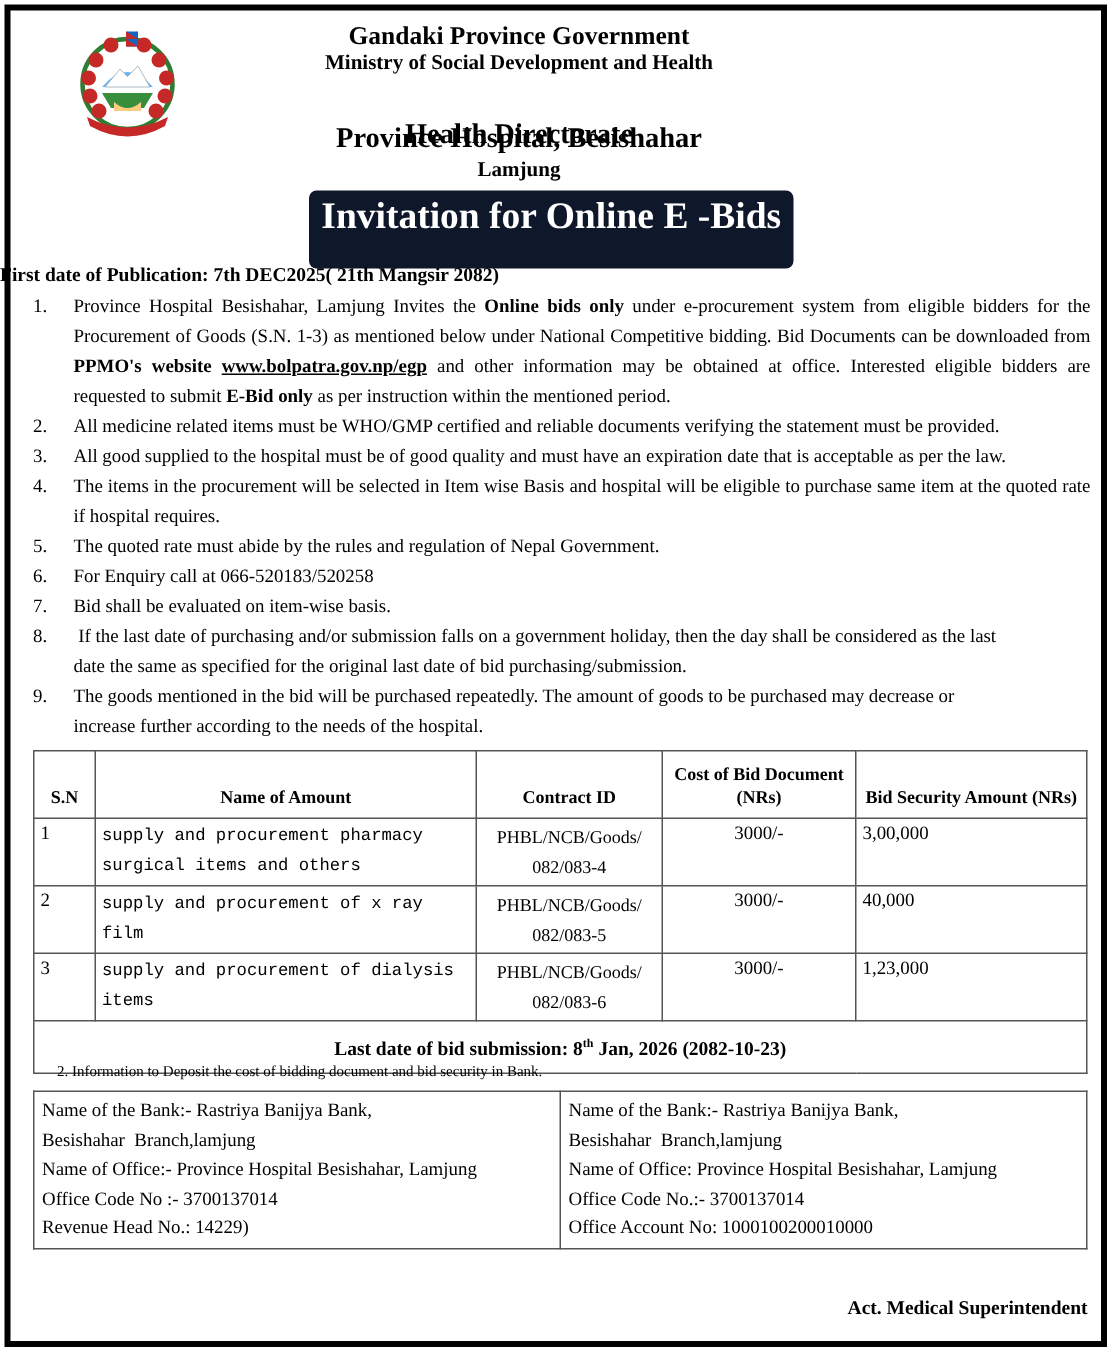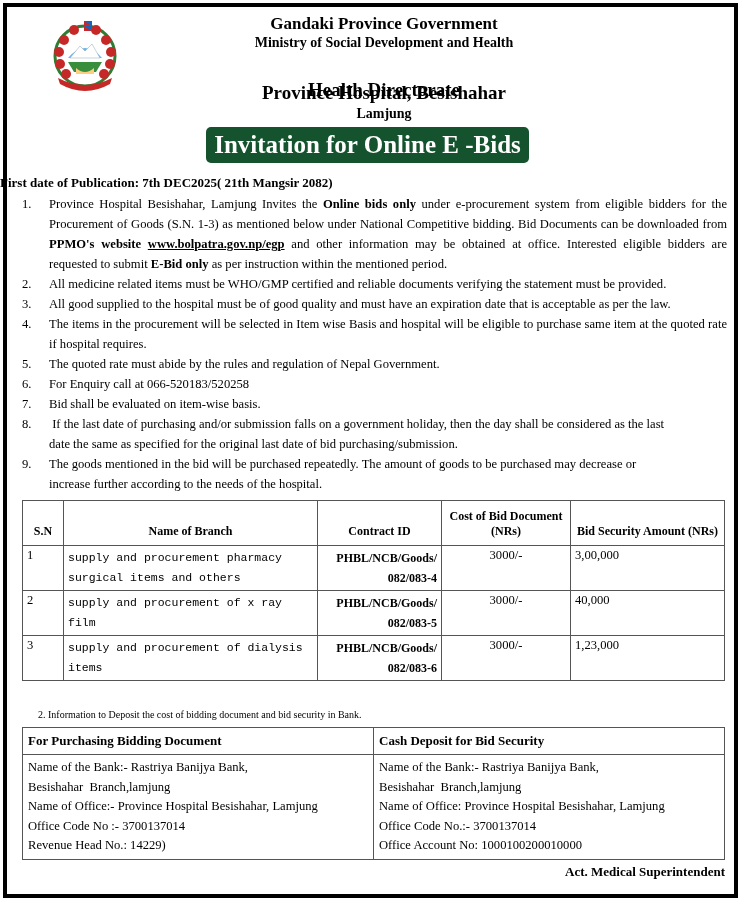--- a/index.html
+++ b/index.html
@@ -1,47 +1,47 @@
 <!DOCTYPE html>
 <html><head>
 <meta charset="utf-8">
 <style>
   html, body { margin: 0; padding: 0; background: #ffffff; }
   body { width: 739px; height: 899px; position: relative; overflow: hidden;
          font-family: "Liberation Serif", "DejaVu Serif", serif; color: #000; }
   .frame { position: absolute; left: 3px; top: 3px; width: 727px; height: 887px;
            border: 4px solid #000; background: #fff; }
   .logo { position: absolute; left: 50px; top: 18px; width: 70px; height: 80px; }
-  .hdr { position: absolute; left: 0; width: 692px; text-align: center; font-weight: bold; padding-left: 38px; }
+  .hdr { position: absolute; left: 0; width: 692px; text-align: center; font-weight: bold; }
   .h1 { top: 14px; font-size: 17px; }
   .h2 { top: 35px; font-size: 14px; }
   .h3 { top: 59px; font-size: 19px; margin-top: 20px; }
   .h4 { top: 82px; font-size: 19px; }
   .h5 { top: 106px; font-size: 14px; }
-  .title-box { position: absolute; left: 206px; top: 127px; width: 323px; height: 36px;
-               background: #14532d; color: #fff; border-radius: 5px; font-weight: bold;
+  .title-box { position: absolute; left: 206px; top: 127px; width: 323px; height: 52px;
+               background: #0f172a; color: #fff; border-radius: 5px; font-weight: bold;
                font-size: 25px; text-align: center; line-height: 36px; }
   .pubdate { position: absolute; top: 175px; left: 0; width: 739px; text-align: left;
              font-weight: bold; font-size: 13px; }
   .list { position: absolute; left: 22px; top: 194px; width: 705px; font-size: 12.6px; line-height: 20px; }
   .li { display: flex; }
   .li .num { width: 27px; flex: none; }
   .li .txt { flex: 1; text-align: justify; }
   .li.nojust .txt { text-align: left; }
   .link { font-weight: bold; text-decoration: underline; }
   table { border-collapse: collapse; }
   .goods { position: absolute; left: 22px; top: 500px; width: 703px; font-size: 12.6px; }
   .goods td, .goods th { border: 1px solid #555; vertical-align: top; padding: 2px 4px; }
   .goods th { font-weight: bold; vertical-align: bottom; font-size: 12px; height: 36px; padding-bottom: 6px; }
   .goods .c-sn { width: 32px; }
   .goods .c-name { width: 245px; }
   .goods .c-cid { width: 115px; }
   .goods .c-cost { width: 120px; }
   .goods td.name { font-family: Liberation Mono, monospace; font-size: 11.5px; line-height: 20px; }
-  .goods td.cid { font-weight: bold; text-align: right; font-size: 12px; line-height: 20px; }
+  .goods td.cid { font-weight: normal; text-align: center; font-size: 12px; line-height: 20px; }
   .goods td.cost { text-align: center; }
   .goods tr.row { height: 42px; }
   .goods td.lastdate { text-align: center; font-weight: bold; font-size: 13px; padding: 10px 0 8px; vertical-align: middle; }
   .goods td.valign-bottom { vertical-align: bottom; margin-left: 13px; }
   sup { font-size: 8px; }
   .sec2 { position: absolute; left: 38px; top: 709px; font-size: 10px; }
   .bank { position: absolute; left: 22px; top: 727px; width: 703px; font-size: 12.6px; }
   .bank td, .bank th { border: 1px solid #555; padding: 3px 5px; text-align: left; vertical-align: top; width: 50%; }
   .bank th { font-weight: bold; font-size: 13px; padding: 5px 5px; }
   .bank td { line-height: 19.5px; }
@@ -120,21 +120,21 @@
   <div class="li nojust">
     <span class="num">9.</span>
     <span class="txt" style="padding-right:90px">The goods mentioned in the bid will be purchased repeatedly. The amount of goods to be purchased may decrease or increase further according to the needs of the hospital.</span>
   </div>
 </div>
 
 <table class="goods">
   <tbody>
       <tr>
     <th class="c-sn">S.N</th>
-    <th class="c-name">Name of Branch</th>
+    <th class="c-name">Name of Amount</th>
     <th class="c-cid">Contract ID</th>
     <th class="c-cost">Cost of Bid Document (NRs)</th>
     <th>Bid Security Amount (NRs)</th>
   </tr>
   <tr class="row">
     <td>1</td>
     <td class="name">supply and procurement pharmacy surgical items and others</td>
     <td class="cid">
           <div>PHBL/NCB/Goods/</div>
           <div>082/083-4</div>
@@ -155,31 +155,30 @@
   <tr class="row">
     <td>3</td>
     <td class="name valign-bottom">supply and procurement of dialysis items</td>
     <td class="cid">
           <div>PHBL/NCB/Goods/</div>
           <div>082/083-6</div>
         </td>
     <td class="cost">3000/-</td>
     <td>1,23,000</td>
   </tr>
+  <tr>
+    <td colspan="5" class="lastdate"><span>Last date of bid submission: 8</span><sup>th</sup><span> Jan, 2026 (2082-10-23)</span></td>
+  </tr>
 </tbody>
   </table>
 
 <div class="sec2">2. Information to Deposit the cost of bidding document and bid security in Bank.</div>
 
 <table class="bank">
   <tbody>
-      <tr>
-    <th>For Purchasing Bidding Document</th>
-    <th>Cash Deposit for Bid Security</th>
-  </tr>
   <tr>
     <td>
       <div>Name of the Bank:- Rastriya Banijya Bank,</div>
       <div style="white-space:pre">Besishahar  Branch,lamjung</div>
       <div>Name of Office:- Province Hospital Besishahar, Lamjung</div>
       <div>Office Code No :- 3700137014</div>
       <div>Revenue Head No.: 14229)</div>
     </td>
     <td>
       <div>Name of the Bank:- Rastriya Banijya Bank,</div>

